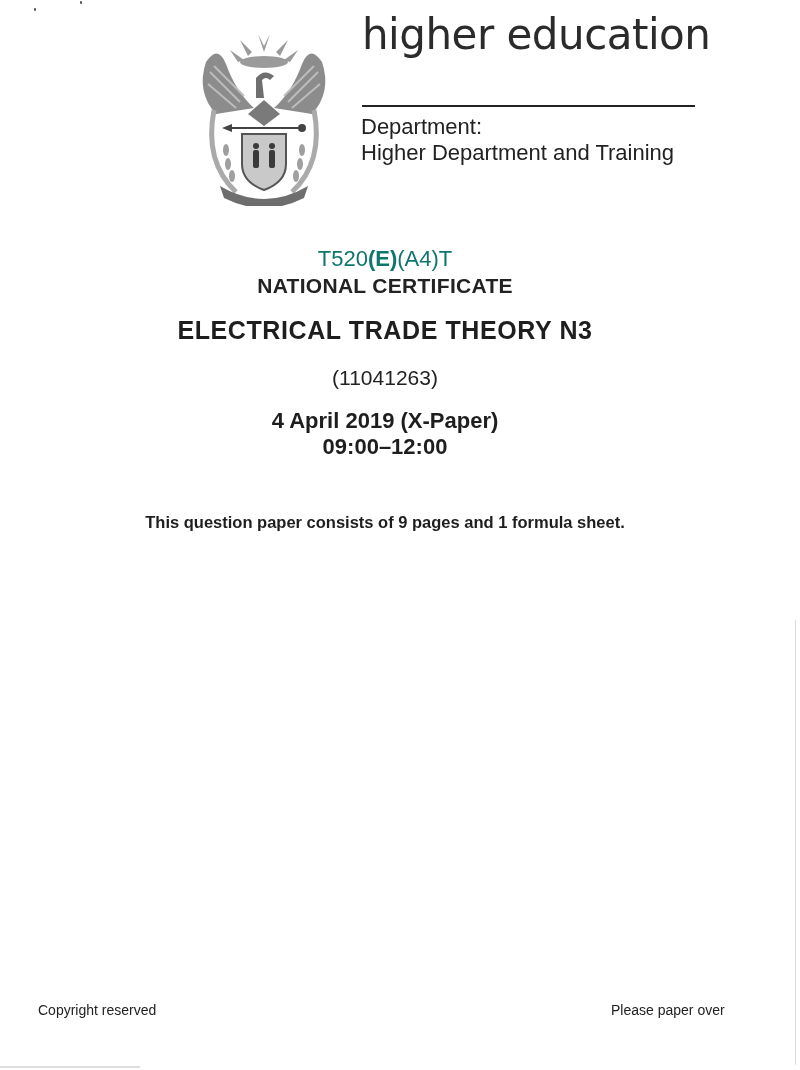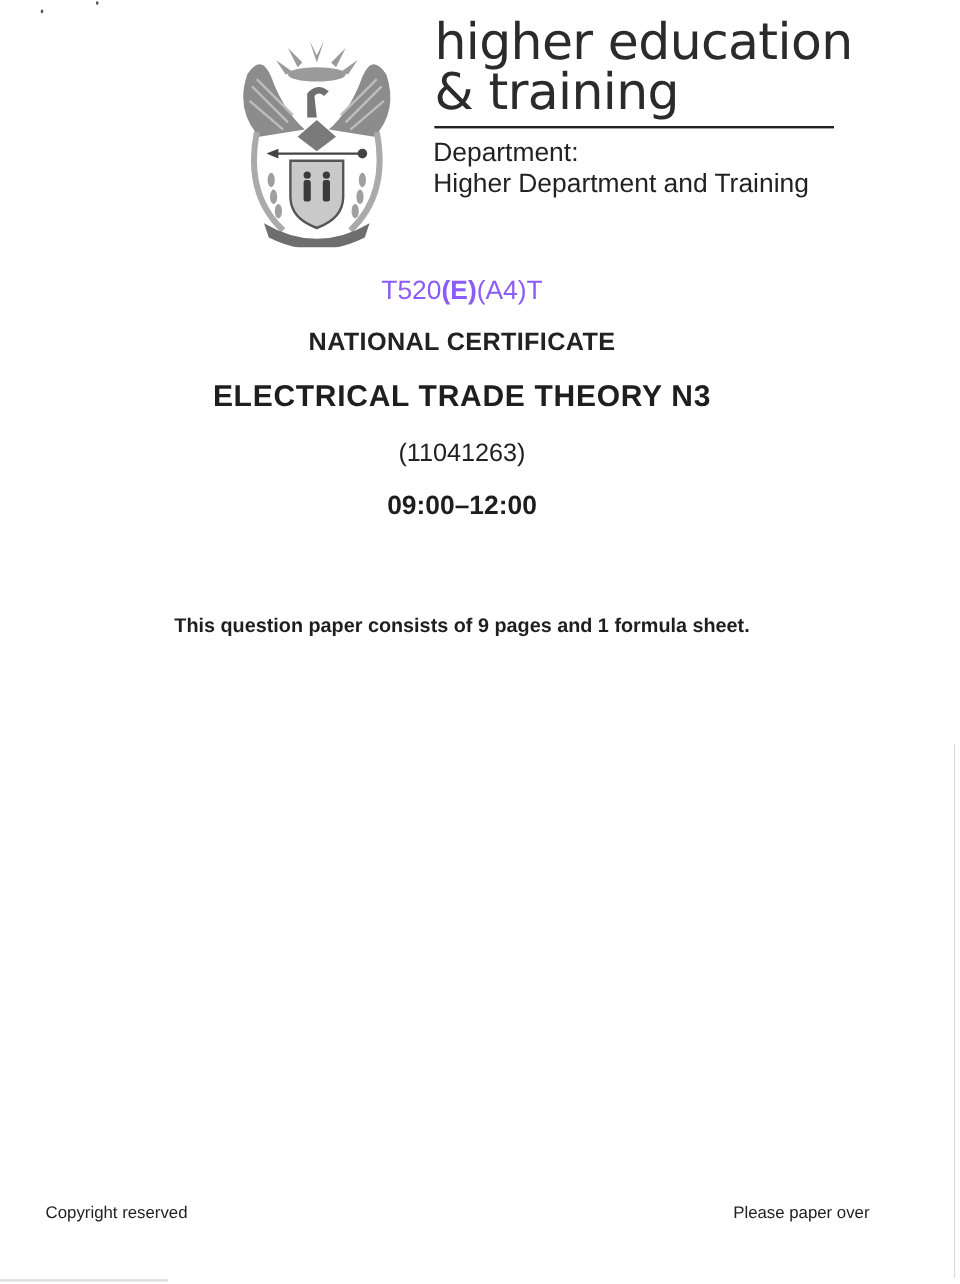--- a/index.html
+++ b/index.html
@@ -13,21 +13,21 @@
       left: 362px; top: 14px; font-family: "DejaVu Sans", sans-serif;
       font-size: 42px; line-height: 42px; color: #2b2b2b; letter-spacing: -0.5px;
     }
     .brand-title .l2 { display: block; }
     .brand-rule { left: 362px; top: 105px; width: 333px; height: 2px; background: #222; }
     .dept {
       left: 361px; top: 114px; font-size: 22px; line-height: 26px; color: #222;
     }
     .dept .bold { font-weight: bold; font-size: 23px; letter-spacing: 0.2px; }
     .center { left: 0; width: 770px; text-align: center; }
-    .code { top: 229px; font-size: 22px; color: #8b5cf6; }
+    .code { top: 246px; font-size: 22px; color: #0f766e; }
     .code b { font-weight: bold; }
     .cert { top: 274px; font-size: 21px; font-weight: bold; color: #222; letter-spacing: 0.3px; }
     .subject { top: 316px; font-size: 25px; font-weight: bold; color: #1e1e1e; letter-spacing: 0.6px; }
     .subjcode { top: 366px; font-size: 21px; color: #222; }
     .date { top: 408px; font-size: 22px; font-weight: bold; color: #1e1e1e; line-height: 26px; }
     .pages { top: 513px; font-size: 16.5px; font-weight: bold; color: #1e1e1e; }
     .footer-left { left: 38px; top: 1002px; font-size: 14px; color: #222; }
     .footer-right { left: 611px; top: 1002px; font-size: 14px; color: #222; }
     .mark { width: 2px; height: 3px; background: #555; border-radius: 1px; }
     .edge-line { left: 795px; top: 620px; width: 1px; height: 445px; background: #dcdcdc; }
@@ -89,34 +89,34 @@
       <rect x="57" y="128" width="6" height="18" rx="2"></rect>
     <circle cx="76" cy="124" r="3"></circle>
       <rect x="73" y="128" width="6" height="18" rx="2"></rect>
   </g>
 
   <path d="M24 164 Q68 190 112 164 L108 176 Q68 196 28 176 Z" fill="#6e6e6e"></path>
 </svg>
 
 <div class="abs brand-title">
   <span class="l1">higher education</span>
-  <span class="l2">&amp; training</span>
 </div>
 <div class="abs brand-rule"></div>
 <div class="abs dept">
   <div>Department:</div>
   <div>Higher Department and Training</div>
 </div>
 
 <div class="abs center code"><span>T520</span><b>(E)</b><span>(A4)T</span></div>
 
 <div class="abs center cert">NATIONAL CERTIFICATE</div>
 <div class="abs center subject">ELECTRICAL TRADE THEORY N3</div>
 <div class="abs center subjcode">(11041263)</div>
 <div class="abs center date">
+  <div>4 April 2019 (X-Paper)</div>
   <div>09:00–12:00</div>
 </div>
 <div class="abs center pages">This question paper consists of 9 pages and 1 formula sheet.</div>
 
 <div class="abs footer-left">Copyright reserved</div>
 <div class="abs footer-right">Please paper over</div>
 
 <div class="abs edge-line"></div>
 <div class="abs bottom-line"></div>
 

